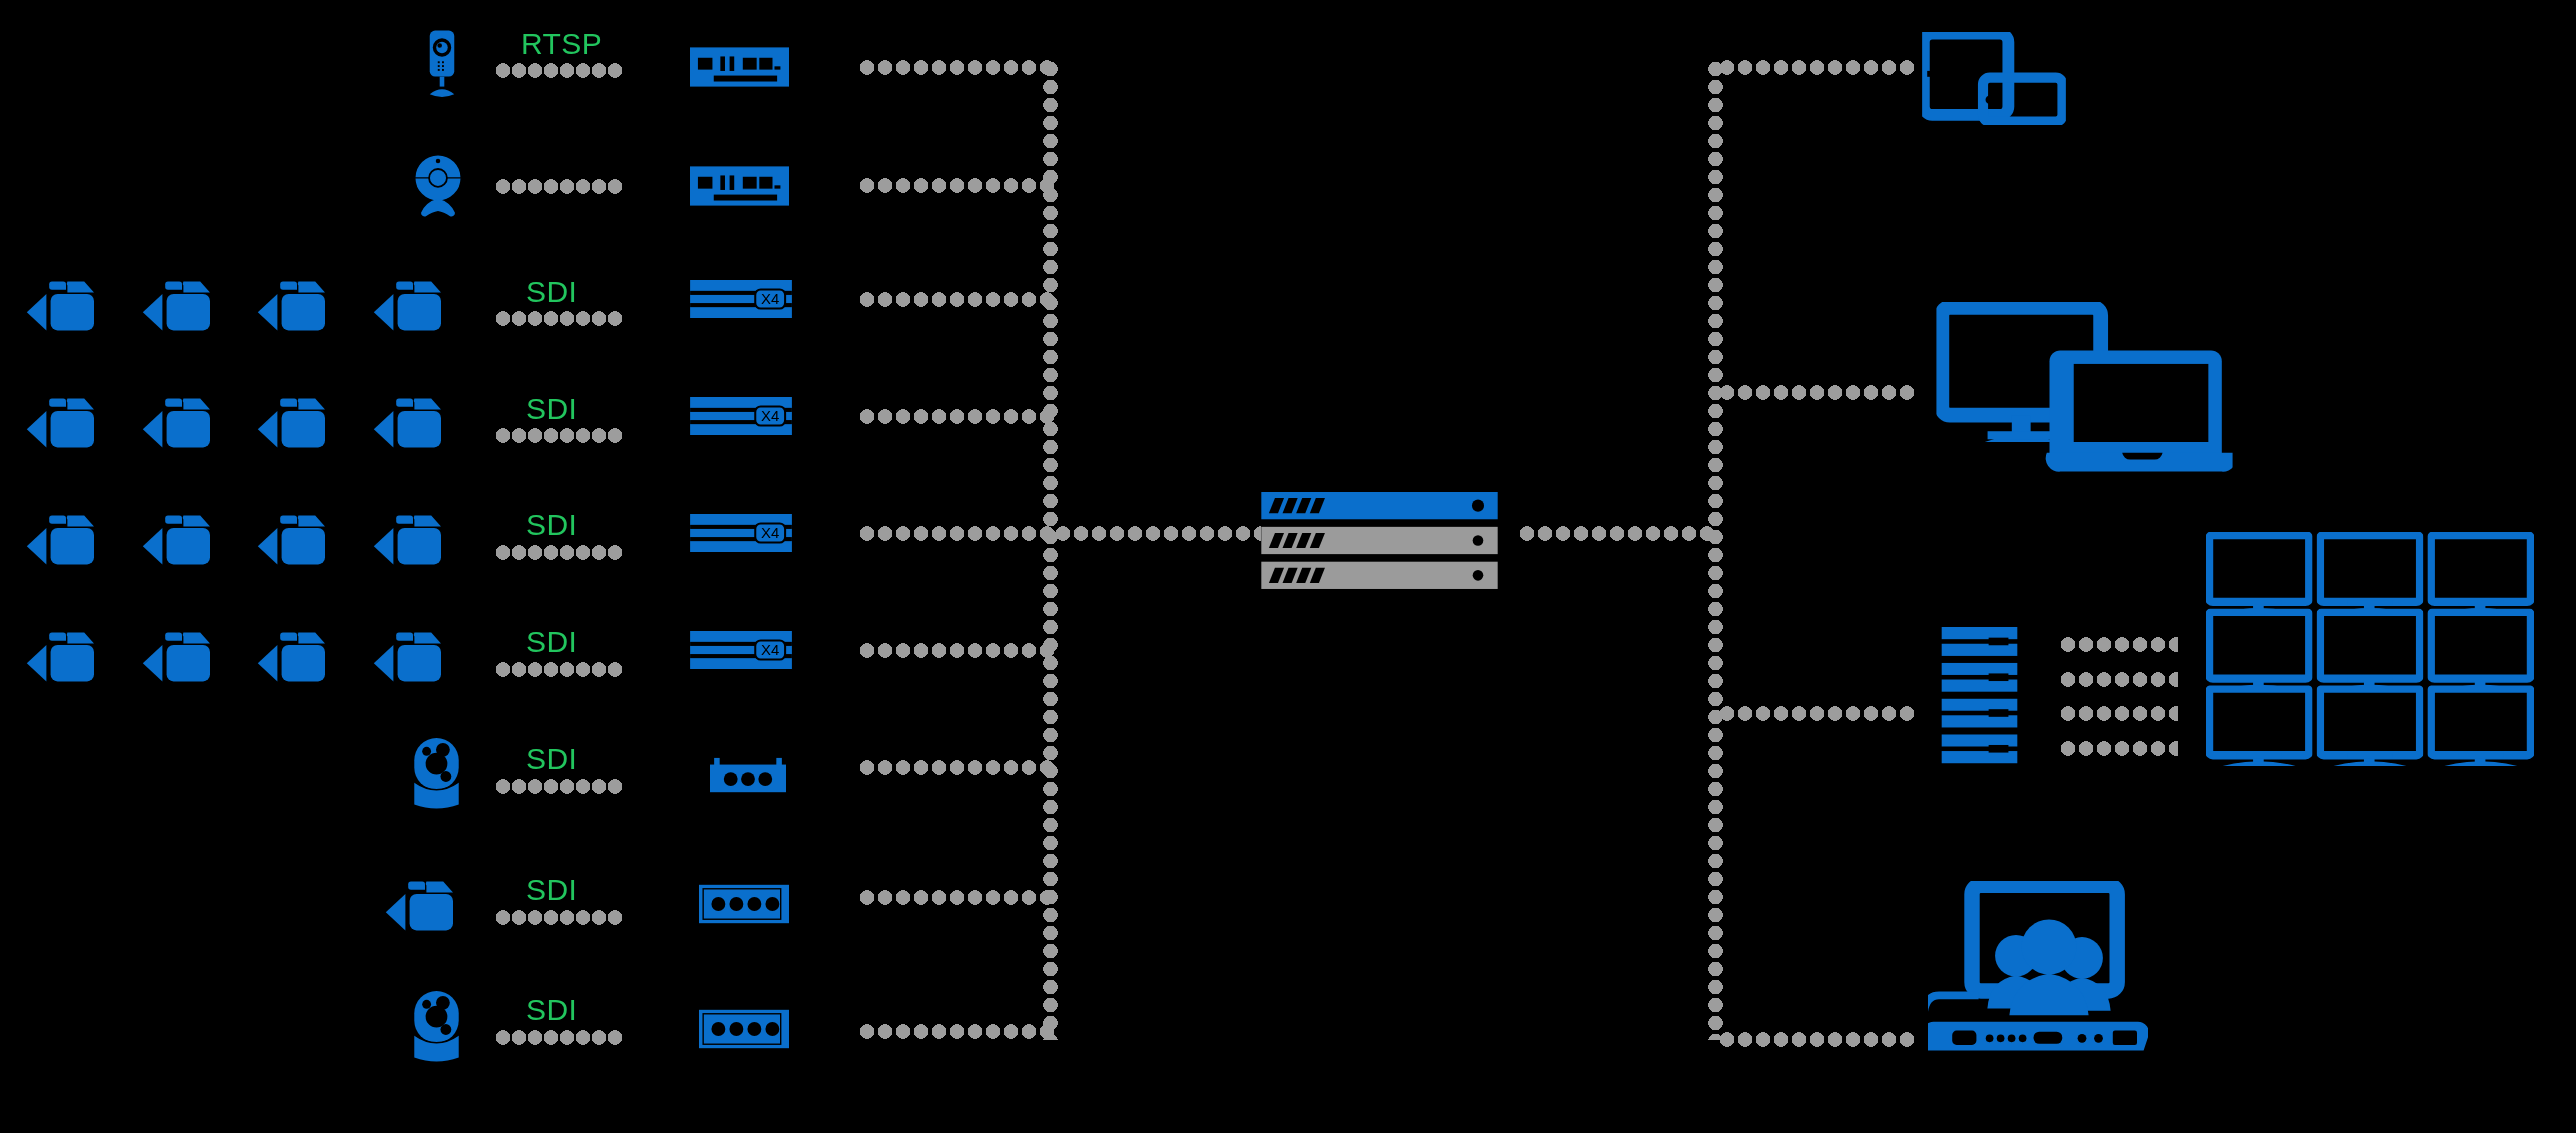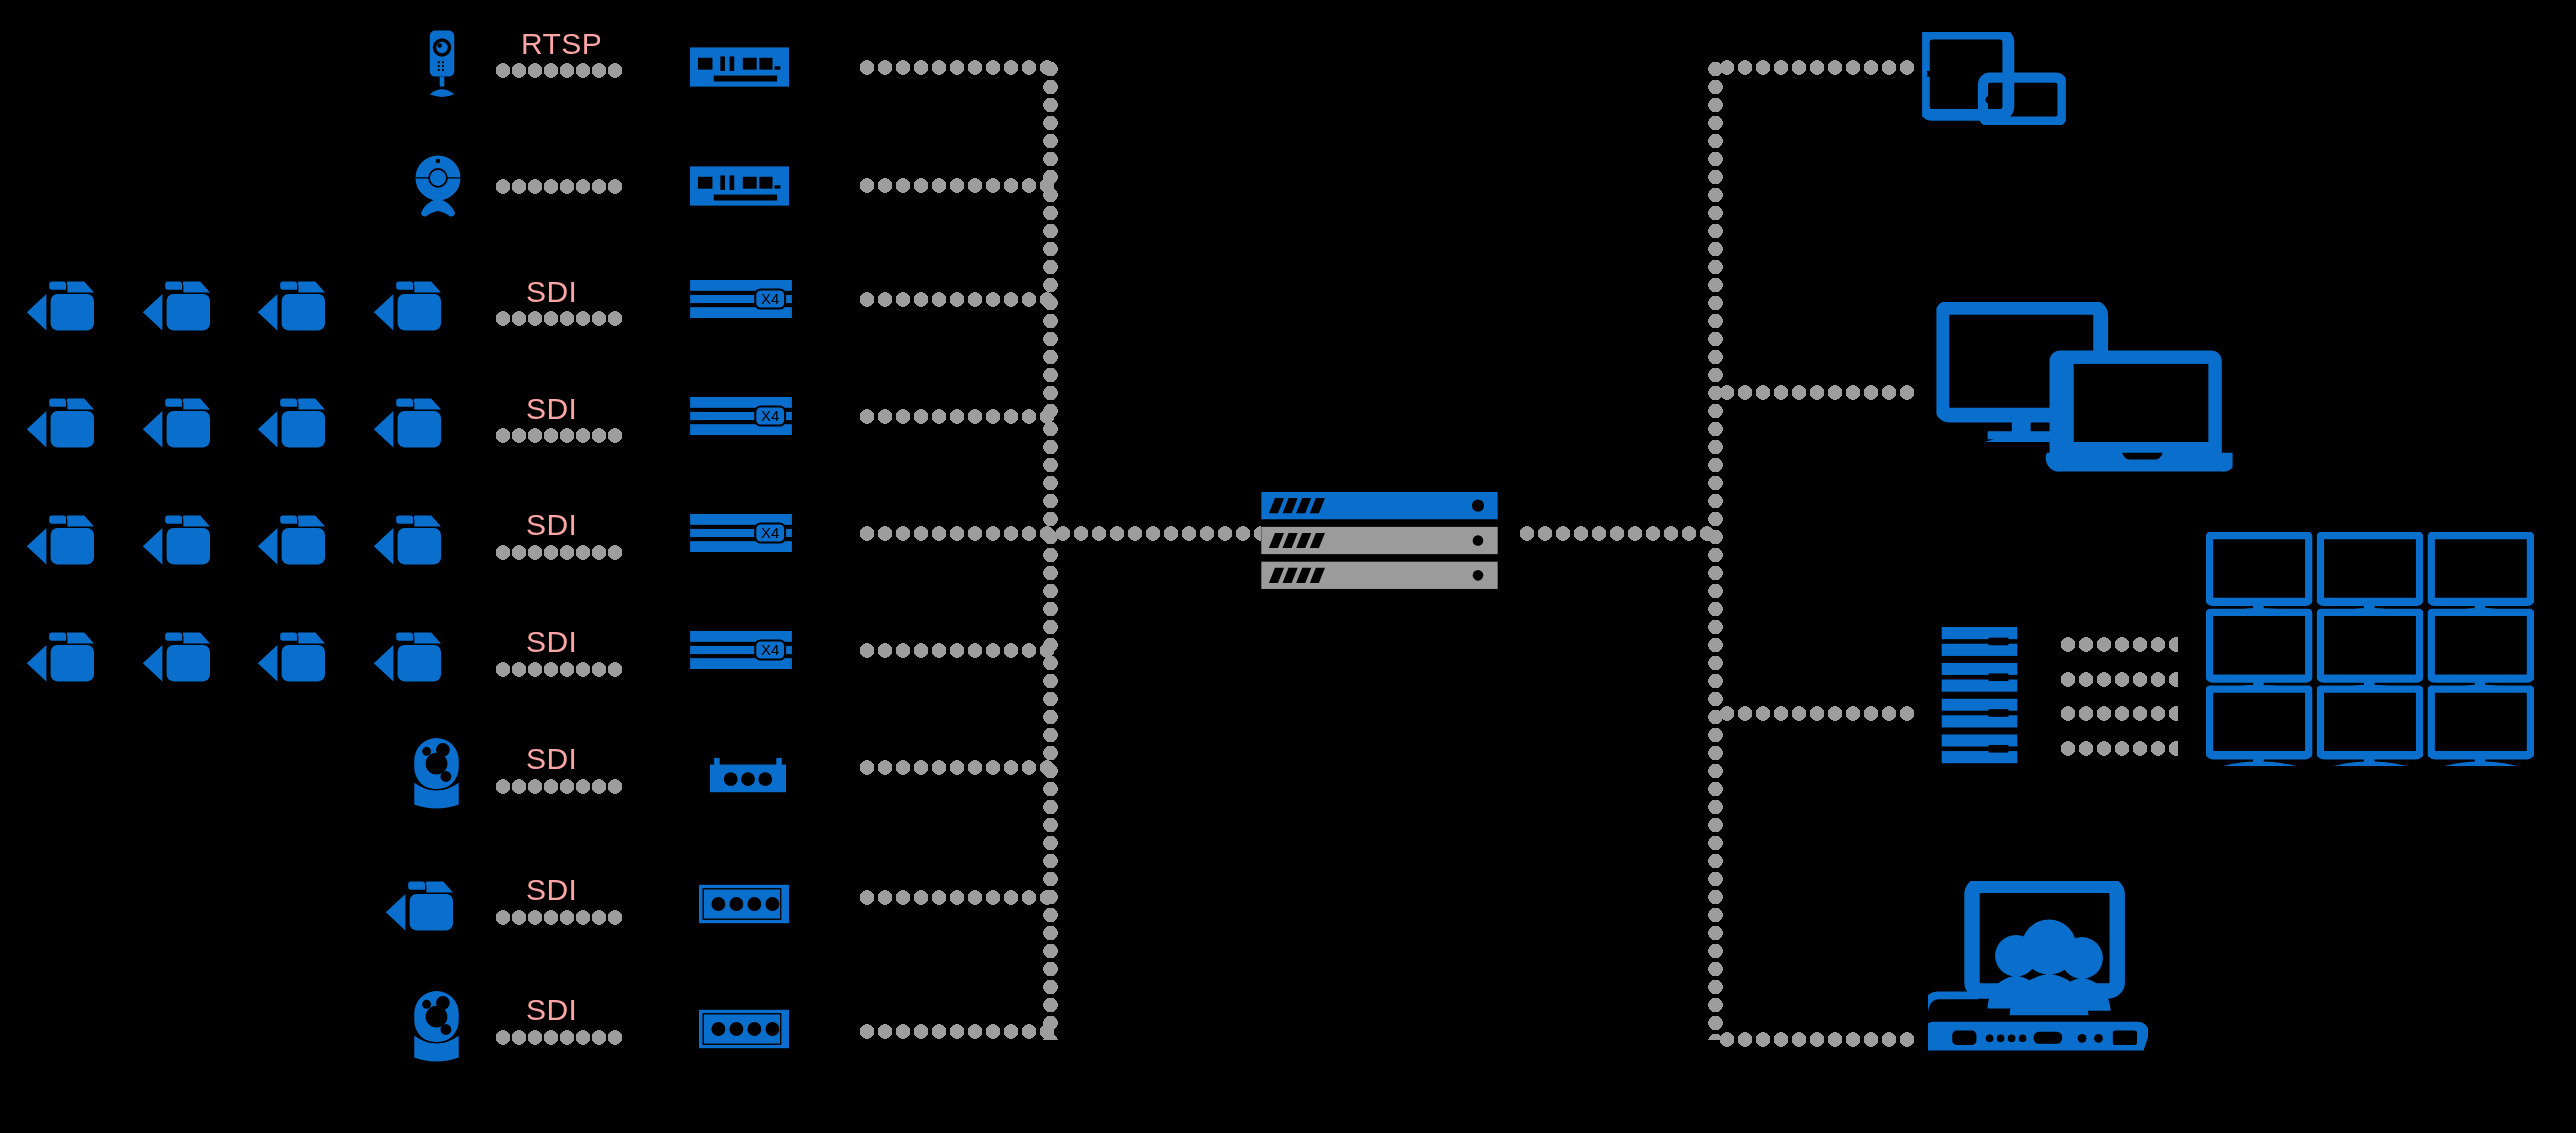--- a/index.html
+++ b/index.html
@@ -4,21 +4,21 @@
 <title>AV over IP System Diagram</title>
 <style>
   html,body{margin:0;padding:0;background:#000;}
   body{
     font-family:"Liberation Sans","DejaVu Sans",sans-serif;
     width:2576px;height:1133px;overflow:hidden;position:relative;
   }
   #stage{position:absolute;left:0;top:0;width:2576px;height:1133px;background:#000;}
   .node{position:absolute;}
   .lbl{
-    position:absolute;color:#fca5a5;font-size:30px;line-height:30px;
+    position:absolute;color:#22c55e;font-size:30px;line-height:30px;
     white-space:nowrap;letter-spacing:0.4px;
   }
   .dots-h{
     position:absolute;height:15px;
     background-image:radial-gradient(circle closest-side,#9d9d9d 96%,transparent 98%);
     background-size:18px 15px;background-repeat:repeat-x;background-position:0 0;
   }
   .dots-v{
     position:absolute;width:15px;
     background-image:radial-gradient(circle closest-side,#9d9d9d 96%,transparent 98%);

